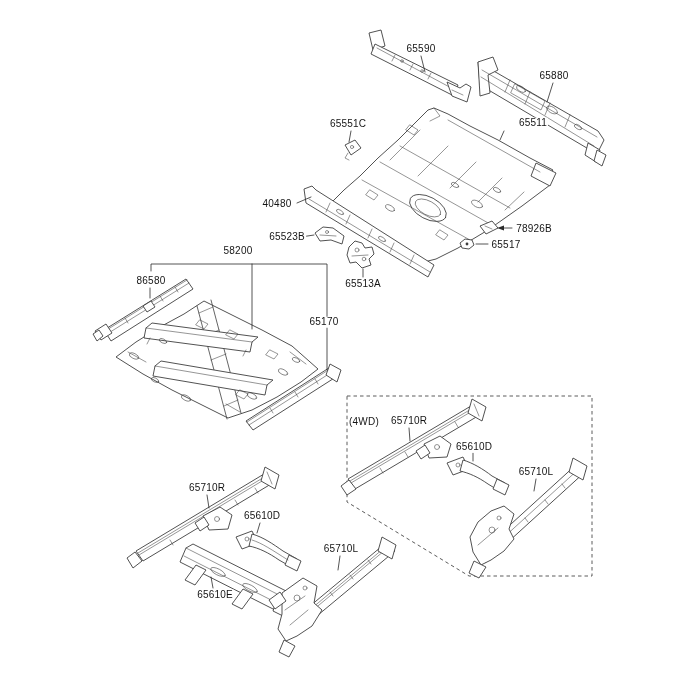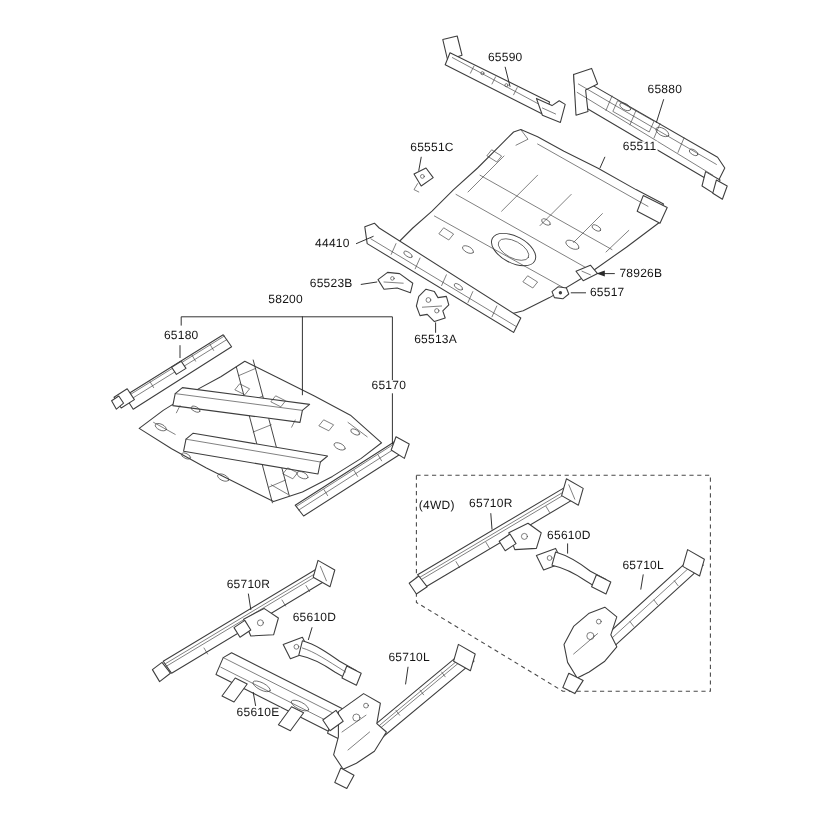--- a/index.html
+++ b/index.html
@@ -232,29 +232,29 @@
     <path class="call" d="M340,556 L338,570"></path>
     <path class="call" d="M213,588 L211,577"></path>
     <path class="call" d="M409,428 L410,441"></path>
     <path class="call" d="M473,453 L473,461"></path>
     <path class="call" d="M536,479 L534,491"></path>
   </g>
 </svg>
 
   <div class="plabel" style="left:421px;top:49px">65590</div>
   <div class="plabel" style="left:554px;top:76px">65880</div>
-  <div class="plabel" style="left:360px;top:124px">65551C</div>
+  <div class="plabel" style="left:348px;top:124px">65551C</div>
   <div class="plabel" style="left:533px;top:123px">65511</div>
-  <div class="plabel" style="left:277px;top:204px">44410</div>
-  <div class="plabel" style="left:276px;top:237px">65523B</div>
+  <div class="plabel" style="left:277px;top:204px">40480</div>
+  <div class="plabel" style="left:287px;top:237px">65523B</div>
   <div class="plabel" style="left:534px;top:229px">78926B</div>
   <div class="plabel" style="left:506px;top:245px">65517</div>
   <div class="plabel" style="left:363px;top:284px">65513A</div>
   <div class="plabel" style="left:238px;top:251px">58200</div>
-  <div class="plabel" style="left:151px;top:281px">65180</div>
+  <div class="plabel" style="left:151px;top:281px">86580</div>
   <div class="plabel" style="left:324px;top:322px">65170</div>
   <div class="plabel" style="left:207px;top:488px">65710R</div>
   <div class="plabel" style="left:262px;top:516px">65610D</div>
   <div class="plabel" style="left:341px;top:549px">65710L</div>
   <div class="plabel" style="left:215px;top:595px">65610E</div>
   <div class="plabel" style="left:364px;top:422px">(4WD)</div>
   <div class="plabel" style="left:409px;top:421px">65710R</div>
   <div class="plabel" style="left:474px;top:447px">65610D</div>
   <div class="plabel" style="left:536px;top:472px">65710L</div>
 

